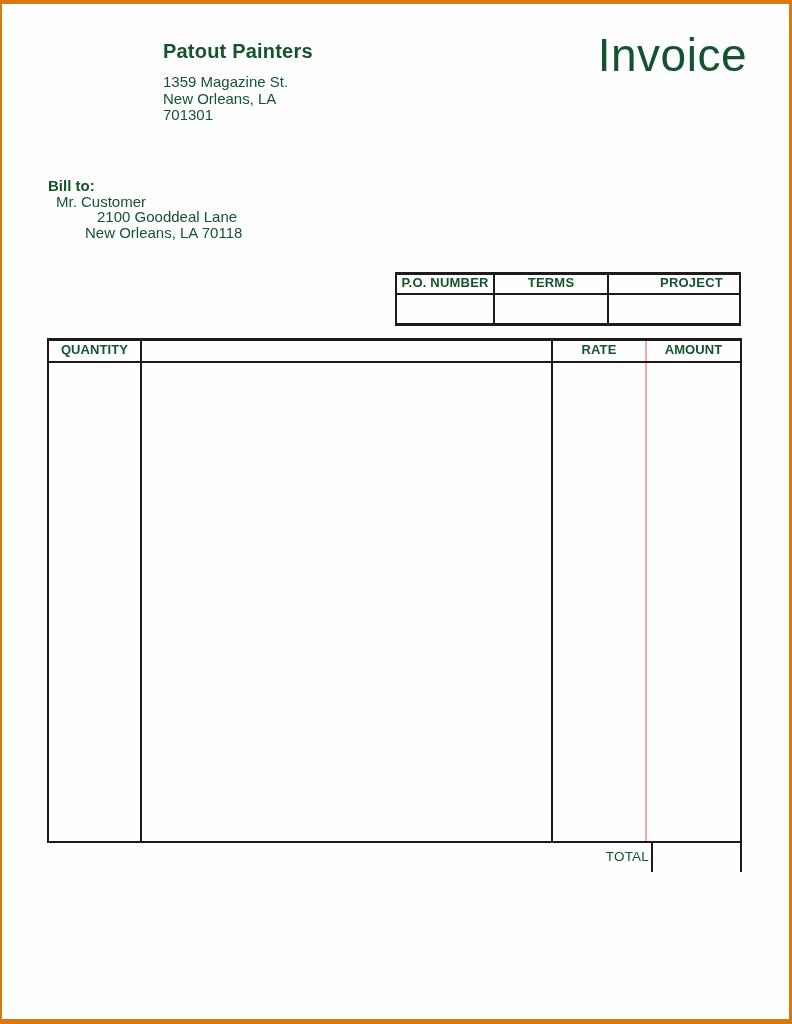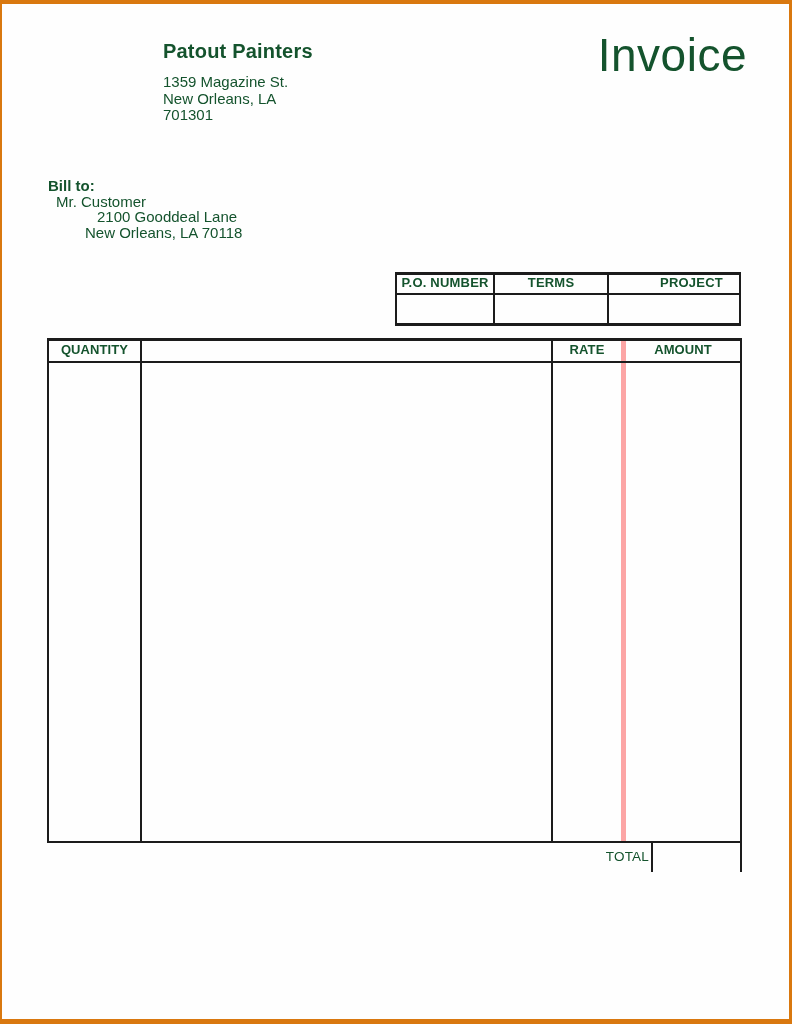--- a/index.html
+++ b/index.html
@@ -97,21 +97,21 @@
     border-right: 2px solid #1c1c1c;
     display: flex;
     flex-direction: column;
   }
   .it-row { display: flex; }
   .it-row > div { box-sizing: border-box; }
   .it-head { height: 20px; border-bottom: 2px solid #1c1c1c; flex: none; justify-content: center; }
   .it-body { flex: 1; }
   .it-c1 { width: 93px;  border-right: 2px solid #1c1c1c; }
   .it-c2 { width: 411px; border-right: 2px solid #1c1c1c; }
-  .it-c3 { width: 73px;  border-right: 5px solid #fca5a5; }
+  .it-c3 { width: 94px;  border-right: 2px solid #fca5a5; }
   .it-c4 { flex: 1; }
   .it-head > div {
     font-size: 13px;
     font-weight: 700;
     text-align: center;
     letter-spacing: 0.1px;
     line-height: 17px;
     font-stretch: condensed;
   }
 

